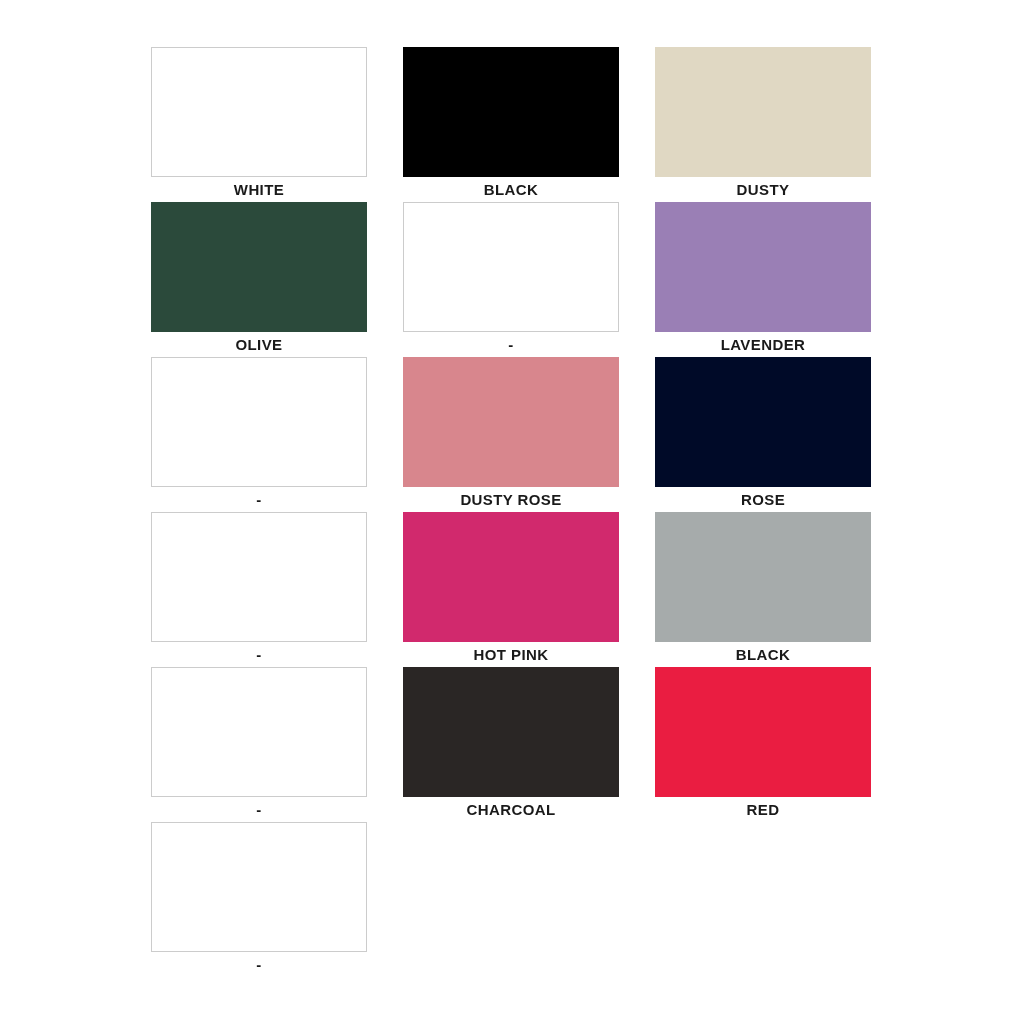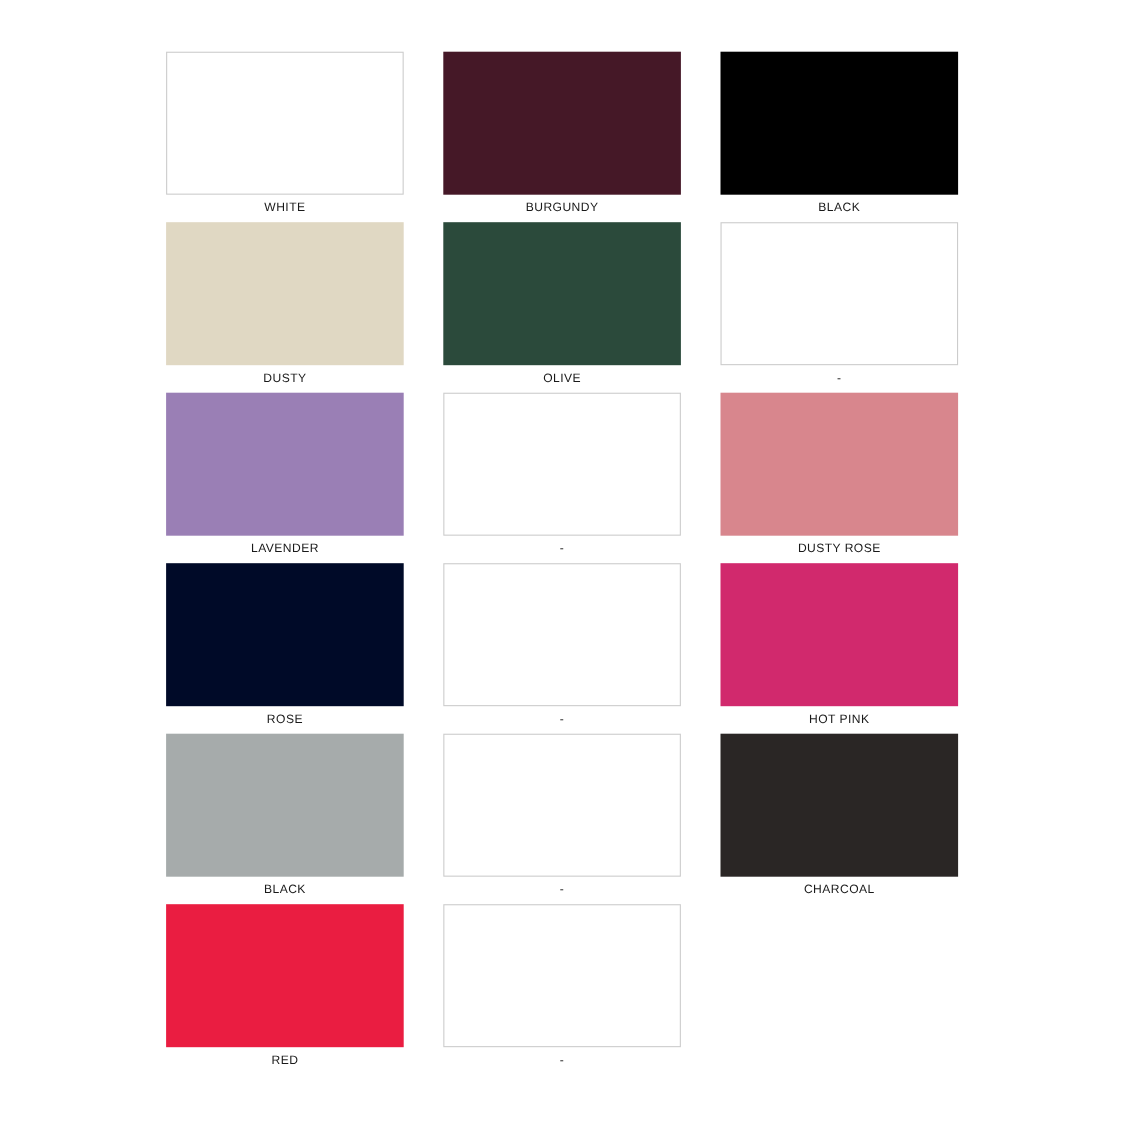--- a/index.html
+++ b/index.html
@@ -47,40 +47,37 @@
   .swatch-chip.outlined {
     border: 1px solid #cccccc;
   }
 
   .swatch-chip.empty {
     background: #ffffff;
     border: 1px solid #cccccc;
   }
 
   .swatch-label {
-    font-size: 11px;
+    font-size: 15px;
     line-height: 25px;
     letter-spacing: 0.4px;
     color: #1a1a1a;
     text-align: left;
     white-space: nowrap;
+    font-weight: bold;
   }
 </style>
 </head>
 <body>
 
 <div id="swatch-board">
   <div class="swatch-grid">
       <div class="swatch-cell">
         <div class="swatch-chip outlined" style="background: rgb(255, 255, 255);"></div>
         <div class="swatch-label">WHITE</div>
-      </div>
-      <div class="swatch-cell">
-        <div class="swatch-chip" style="background: rgb(69, 24, 39);"></div>
-        <div class="swatch-label">BURGUNDY</div>
       </div>
       <div class="swatch-cell">
         <div class="swatch-chip" style="background: rgb(0, 0, 0);"></div>
         <div class="swatch-label">BLACK</div>
       </div>
       <div class="swatch-cell">
         <div class="swatch-chip" style="background: rgb(224, 216, 195);"></div>
         <div class="swatch-label">DUSTY</div>
       </div>
       <div class="swatch-cell">

